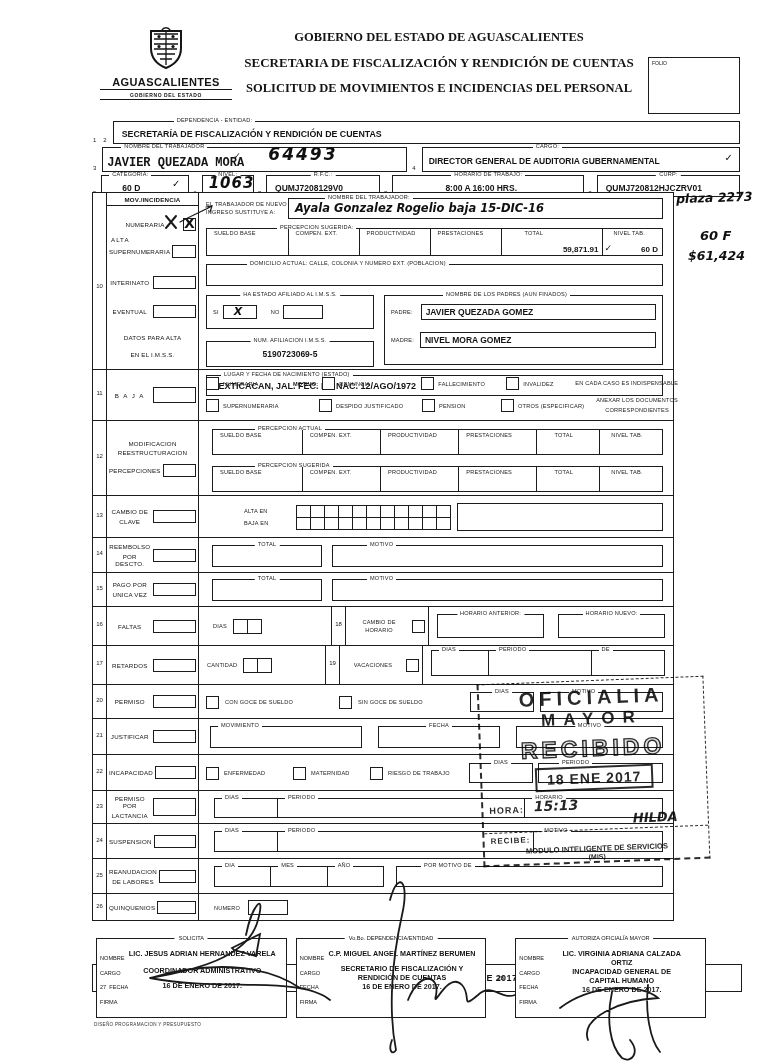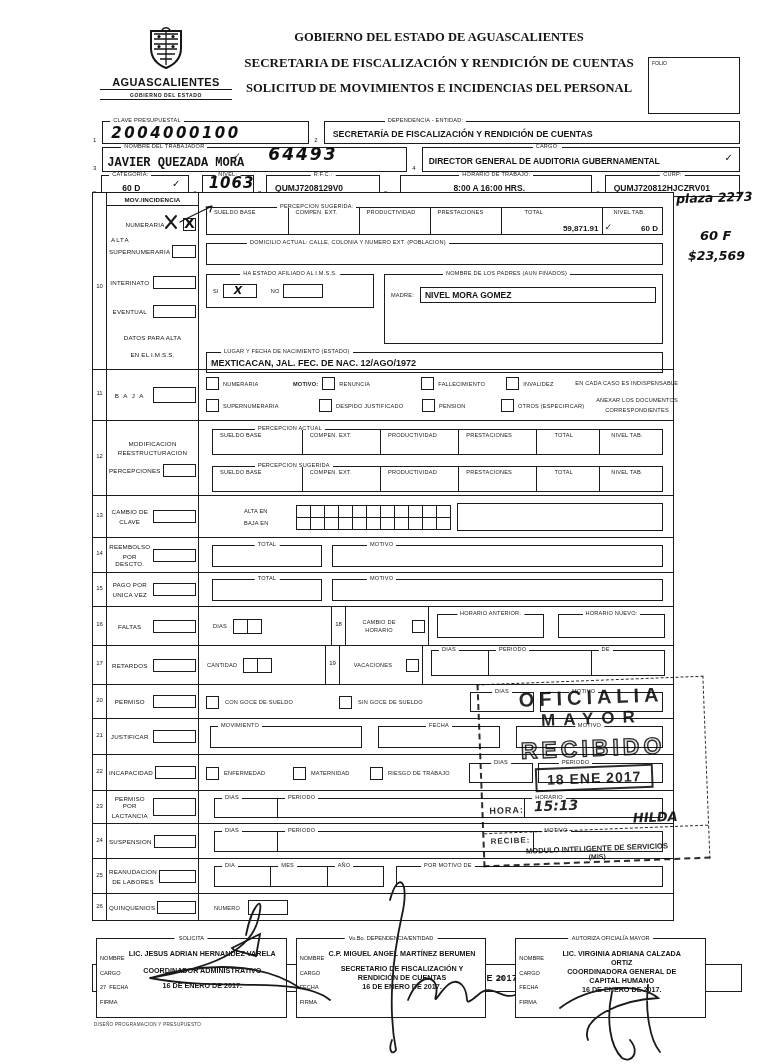--- a/index.html
+++ b/index.html
@@ -82,24 +82,20 @@
     <div style="font-size:13px;margin-bottom:10px;">SECRETARIA DE FISCALIZACIÓN Y RENDICIÓN DE CUENTAS</div>
     <div style="font-size:12.5px;">SOLICITUD DE MOVIMIENTOS E INCIDENCIAS DEL PERSONAL</div>
   </div>
 
   <div class="abs fbox" style="left:648px;top:57px;width:90px;height:55px;">
     <span style="font-size:5px;position:absolute;top:2px;left:3px;">FOLIO</span>
   </div>
 
   <div class="abs fl" style="left:92px;top:121px;width:648px;height:23px;gap:4px;">
     <span class="fnum">1</span>
-    <div class="fbox" style="width:205px;">
-      <span class="flbl">CLAVE PRESUPUESTAL</span>
-      <span class="hw" style="font-size:15px;letter-spacing:2.5px;position:absolute;left:8px;top:2px;">2004000100</span>
-    </div>
     <span class="fnum">2</span>
     <div class="fbox" style="flex:1;">
       <span class="flbl" style="left:60px;">DEPENDENCIA - ENTIDAD:</span>
       <span class="val" style="position:absolute;left:8px;top:7px;font-size:8.8px;">SECRETARÍA DE FISCALIZACIÓN Y RENDICIÓN DE CUENTAS</span>
     </div>
   </div>
 
   <div class="abs fl" style="left:92px;top:147px;width:648px;height:25px;gap:4px;">
     <span class="fnum">3</span>
     <div class="fbox" style="width:303px;">
@@ -127,21 +123,21 @@
     <div class="fbox" style="width:50px;">
       <span class="flbl flbl-c">NIVEL:</span>
       <span class="hw" style="position:absolute;left:6px;top:-2px;font-size:15px;letter-spacing:1px;">1063</span>
     </div>
     <span class="fnum">7</span>
     <div class="fbox" style="width:112px;">
       <span class="flbl flbl-c">R.F.C.:</span>
       <span class="val" style="position:absolute;left:8px;top:7px;">QUMJ7208129V0</span>
     </div>
     <span class="fnum">8</span>
-    <div class="fbox" style="width:190px;margin-left:8px;">
+    <div class="fbox" style="width:190px;">
       <span class="flbl flbl-c">HORARIO DE TRABAJO:</span>
       <span class="val" style="position:absolute;left:52px;top:7px;">8:00 A 16:00  HRS.</span>
     </div>
     <span class="fnum">9</span>
     <div class="fbox" style="flex:1;">
       <span class="flbl flbl-c">CURP:</span>
       <span class="val" style="position:absolute;left:8px;top:7px;">QUMJ720812HJCZRV01</span>
     </div>
   </div>
 
@@ -167,20 +163,30 @@
             <span class="cb"></span>
           </div>
         <div class="lrow" style="margin-top:14px;">
             <span>EVENTUAL</span>
             <span class="cb"></span>
           </div>
         <div style="margin-top:14px;">DATOS PARA ALTA</div>
         <div style="margin-top:8px;">EN EL I.M.S.S.</div>
       </div>
       <div class="ccol">
+        <div class="fl" style="gap:6px;">
+          <div class="tinylbl" style="width:76px;line-height:1.5;padding-top:2px;">
+            <div>EL TRABAJADOR DE NUEVO</div>
+              <div>INGRESO SUSTITUYE A:</div>
+          </div>
+          <div class="fbox" style="flex:1;height:19px;margin-right:4px;">
+            <span class="flbl" style="left:36px;">NOMBRE DEL TRABAJADOR:</span>
+            <span class="hw" style="position:absolute;left:6px;top:2px;font-size:11.5px;white-space:nowrap;">Ayala Gonzalez Rogelio  baja 15-DIC-16</span>
+          </div>
+        </div>
         <div class="fbox" style="height:26px;margin-top:9px;margin-right:4px;">
           <span class="flbl" style="left:70px;">PERCEPCION SUGERIDA:</span>
           <div class="pcols">
             <div class="pcol" style="flex:1.15;">
                 <span class="flbl" style="top:2px;left:4px;">SUELDO BASE</span>
               </div>
             <div class="pcol">
                 <span class="flbl" style="top:2px;left:4px;">COMPEN. EXT.</span>
               </div>
             <div class="pcol">
@@ -209,23 +215,31 @@
               <span class="flbl flbl-c">HA ESTADO AFILIADO AL I.M.S.S.</span>
               <div class="fl" style="align-items:center;gap:4px;padding:9px 6px 0;">
                 <span class="tinylbl">SI</span>
                 <span class="fbox" style="width:32px;height:12px;position:relative;">
                     <span class="hw" style="position:absolute;left:10px;top:-1px;font-size:11px;">X</span>
                   </span>
                 <span class="tinylbl" style="margin-left:10px;">NO</span>
                 <span class="fbox" style="width:38px;height:12px;"></span>
               </div>
             </div>
+            <div class="fbox" style="height:24px;margin-top:12px;">
+              <span class="flbl flbl-c">NUM. AFILIACION I.M.S.S.</span>
+              <div class="val" style="text-align:center;padding-top:7px;">5190723069-5</div>
+            </div>
           </div>
           <div class="fbox" style="flex:1;height:68px;margin-right:4px;border-width:1px;">
             <span class="flbl" style="left:58px;">NOMBRE DE LOS PADRES (AUN FINADOS)</span>
+            <div class="fl" style="align-items:center;gap:8px;padding:8px 6px 0;">
+              <span class="tinylbl">PADRE:</span>
+              <span class="val" style="border:1px solid #1c1c1c;flex:1;padding:2px 4px;">JAVIER QUEZADA GOMEZ</span>
+            </div>
             <div class="fl" style="align-items:center;gap:6px;padding:12px 6px 0;">
               <span class="tinylbl">MADRE:</span>
               <span class="val" style="border:1px solid #1c1c1c;flex:1;padding:2px 4px;">NIVEL MORA GOMEZ</span>
             </div>
           </div>
         </div>
         <div class="fbox" style="height:19px;margin-top:8px;margin-right:4px;">
           <span class="flbl" style="left:14px;">LUGAR Y FECHA DE NACIMIENTO (ESTADO)</span>
           <div class="val" style="padding:5px 0 0 4px;font-size:9px;">MEXTICACAN, JAL. FEC. DE NAC. 12/AGO/1972</div>
         </div>
@@ -688,21 +702,21 @@
     <div class="sigblock">
       <span class="hdrlbl">AUTORIZA OFICIALÍA MAYOR</span>
       <div class="sigside">
         <div>NOMBRE</div>
           <div>CARGO</div>
         <div>FECHA</div>
           <div>FIRMA</div>
       </div>
       <div class="signame">LIC. VIRGINIA ADRIANA CALZADA</div>
       <div class="signame">ORTIZ</div>
-      <div class="signame">COORDINADORA GENERAL DE</div>
+      <div class="signame">INCAPACIDAD GENERAL DE</div>
       <div class="signame">CAPITAL HUMANO</div>
       <div class="signame">16 DE ENERO DE 2017.</div>
     </div>
   </div>
 
   <div class="abs" style="left:94px;top:1022px;font-size:4.6px;letter-spacing:.3px;color:#333;">DISEÑO PROGRAMACION Y PRESUPUESTO</div>
 
   <div class="stamp">
     <div class="big" style="font-size:20px;">OFICIALIA</div>
     <div class="big" style="font-size:17px;letter-spacing:8px;">MAYOR</div>
@@ -714,21 +728,21 @@
     </div>
     <div class="hw" style="font-size:13px;text-align:right;padding-right:30px;">HILDA</div>
     <div class="b" style="font-size:8px;text-align:left;padding-left:6px;letter-spacing:1px;border-top:1.6px dashed #1a1a1a;margin-top:2px;padding-top:3px;">RECIBE:</div>
     <div class="b" style="font-size:7.6px;margin-top:2px;">MODULO INTELIGENTE DE SERVICIOS</div>
     <div class="b" style="font-size:7px;">(MIS)</div>
     <div style="position:absolute;left:-2px;top:-6px;width:100%;height:104%;border-left:2.4px dashed #1a1a1a;border-bottom:2.4px dashed #1a1a1a;border-top:1.8px dashed #1a1a1a;border-right:1.4px dashed #1a1a1a;"></div>
   </div>
 
   <div class="abs mnote" style="left:676px;top:190px;font-size:12.5px;white-space:nowrap;transform:rotate(-2deg);">plaza 2273</div>
   <div class="abs mnote" style="left:700px;top:228px;font-size:13px;">60 F</div>
-  <div class="abs mnote" style="left:688px;top:248px;font-size:12.5px;">$23,569</div>
+  <div class="abs mnote" style="left:688px;top:248px;font-size:12.5px;">$61,424</div>
 
   <svg class="sig-svg" width="768" height="1064" viewBox="0 0 768 1064">
     <g fill="none" stroke="#1a1a1a" stroke-width="1.8" stroke-linecap="round">
       <path d="M246 935 C 252 905, 266 890, 258 920 C 250 952, 210 968, 150 978 C 205 962, 262 962, 300 988 M150 978 C 220 992, 300 975, 330 1000"></path>
       <path d="M232 948 l28 -14 l-4 22 l-22 -6 z"></path>
       <path d="M390 900 C 398 870, 410 880, 402 915 C 392 960, 388 1010, 396 1050 M396 1050 C 392 1056, 388 1050, 392 1040"></path>
       <path d="M408 1000 C 420 970, 440 975, 436 995 C 432 1012, 448 970, 462 985 C 472 996, 460 1010, 478 995 C 492 982, 500 1000, 515 995"></path>
       <path d="M560 1008 C 590 985, 640 982, 658 998 C 620 1000, 580 1018, 588 1040 M612 992 C 606 1020, 610 1046, 622 1058 C 632 1064, 640 1052, 630 1040 M648 985 C 645 1012, 650 1040, 660 1052"></path>
       <path d="M166 228 l10 -12 M166 216 l10 12" stroke-width="2"></path>
       <path d="M180 222 C 195 214, 205 210, 212 206 l-6 1 m6 -1 l-2 6" stroke-width="1.2"></path>

